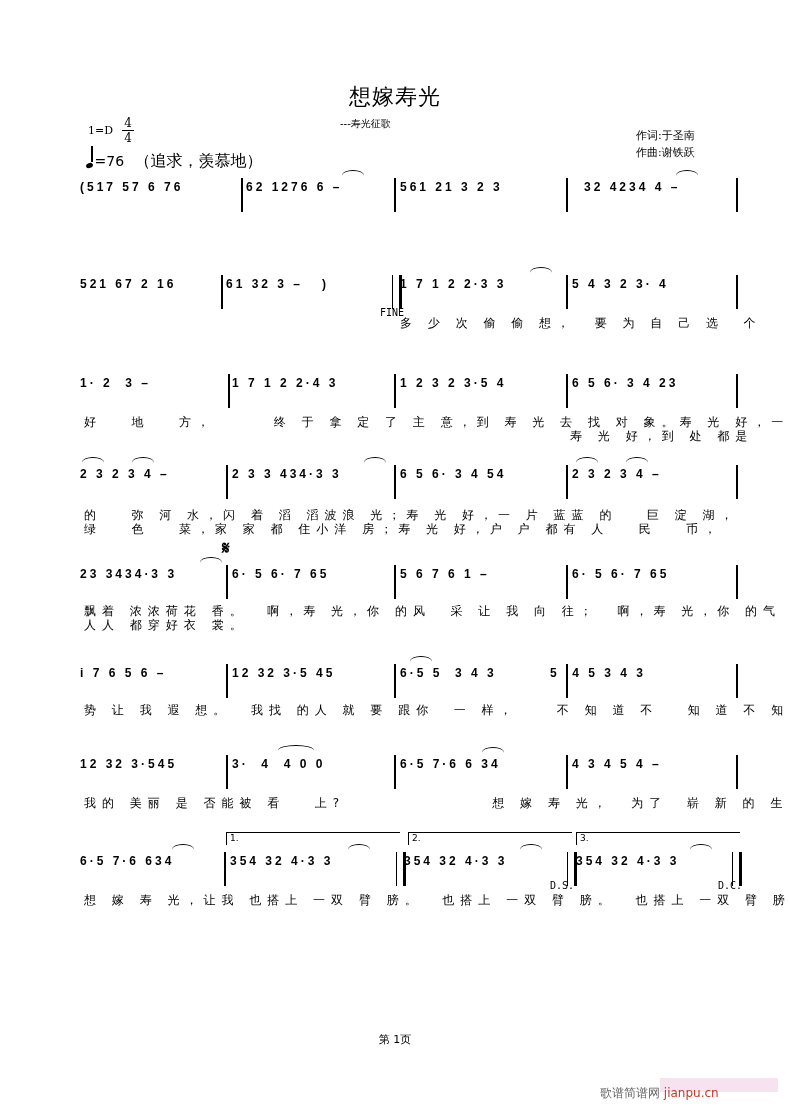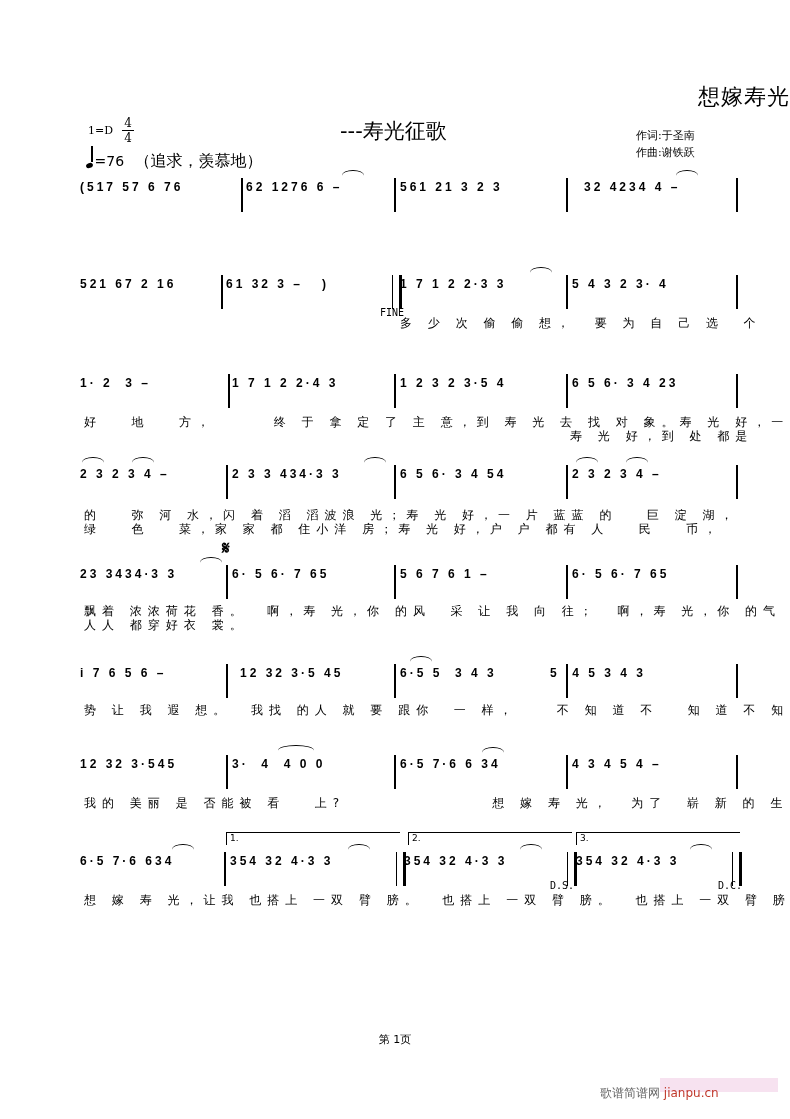--- a/index.html
+++ b/index.html
@@ -1,20 +1,20 @@
 <!DOCTYPE html>
 <html><head>
 <meta charset="utf-8">
 <style>
   html, body { margin:0; padding:0; background:#ffffff; }
   body { width:790px; height:1119px; position:relative; overflow:hidden;
          font-family:"DejaVu Sans", sans-serif; color:#000; }
   .abs { position:absolute; }
-  .title { left:0; width:790px; top:82px; text-align:right; font-size:22px; font-family:"DejaVu Serif", serif; letter-spacing:1px; }
-  .subtitle { left:340px; top:117px; font-size:21px; font-family:"DejaVu Sans", sans-serif; }
+  .title { left:0; width:790px; top:82px; text-align:center; font-size:22px; font-family:"DejaVu Serif", serif; letter-spacing:1px; }
+  .subtitle { left:340px; top:117px; font-size:10px; font-family:"DejaVu Sans", sans-serif; }
   .credit { left:636px; font-size:11px; }
   .key { left:88px; top:124px; font-size:11px; font-family:"DejaVu Serif", serif; }
   .tsig { left:122px; top:116px; font-family:"DejaVu Serif", serif; font-size:12px; text-align:center; width:12px; line-height:14px; }
   .tsig .bar { border-top:1px solid #000; }
   .tempo { left:86px; top:150px; font-size:14px; }
   .note-glyph { display:inline-block; width:7px; height:5px; border-radius:50%; background:#000; transform:rotate(-20deg); position:relative; top:2px; }
   .stem { display:inline-block; width:1.5px; height:16px; background:#000; position:relative; left:-2px; top:-4px; }
   .system { position:absolute; left:80px; width:660px; }
   .measure { position:absolute; top:0; height:46px; }
   .notes { position:absolute; top:2px; left:0; right:0; font-family:"Liberation Sans", sans-serif; font-weight:bold; font-size:12px; letter-spacing:3px; white-space:pre; }
@@ -158,21 +158,21 @@
   <div class="barline" style="left:656px"></div>
   <div class="lyric" style="left:4px;top:38px">飘着 浓浓荷花 香。  啊，寿 光，你 的风  采 让 我 向 往；  啊，寿 光，你 的气</div>
   <div class="lyric" style="left:4px;top:52px">人人 都穿好衣 裳。</div>
 </div>
 
 <div class="system" style="top:664px">
   <div class="measure" style="left:0;width:140px">
       <div class="notes">i 7 6 5 6 –</div>
     </div>
   <div class="barline" style="left:146px"></div>
-  <div class="measure" style="left:160px;width:160px">
+  <div class="measure" style="left:152px;width:160px">
       <div class="notes">12 32 3·5 45</div>
     </div>
   <div class="barline" style="left:314px"></div>
   <div class="slur" style="left:330px;top:-8px"></div>
   <div class="measure" style="left:320px;width:165px">
       <div class="notes">6·5 5  3 4 3</div>
     </div>
   <div class="barline" style="left:486px"></div>
   <div class="measure" style="left:470px;width:160px">
       <div class="notes">5  4 5 3 4 3</div>

